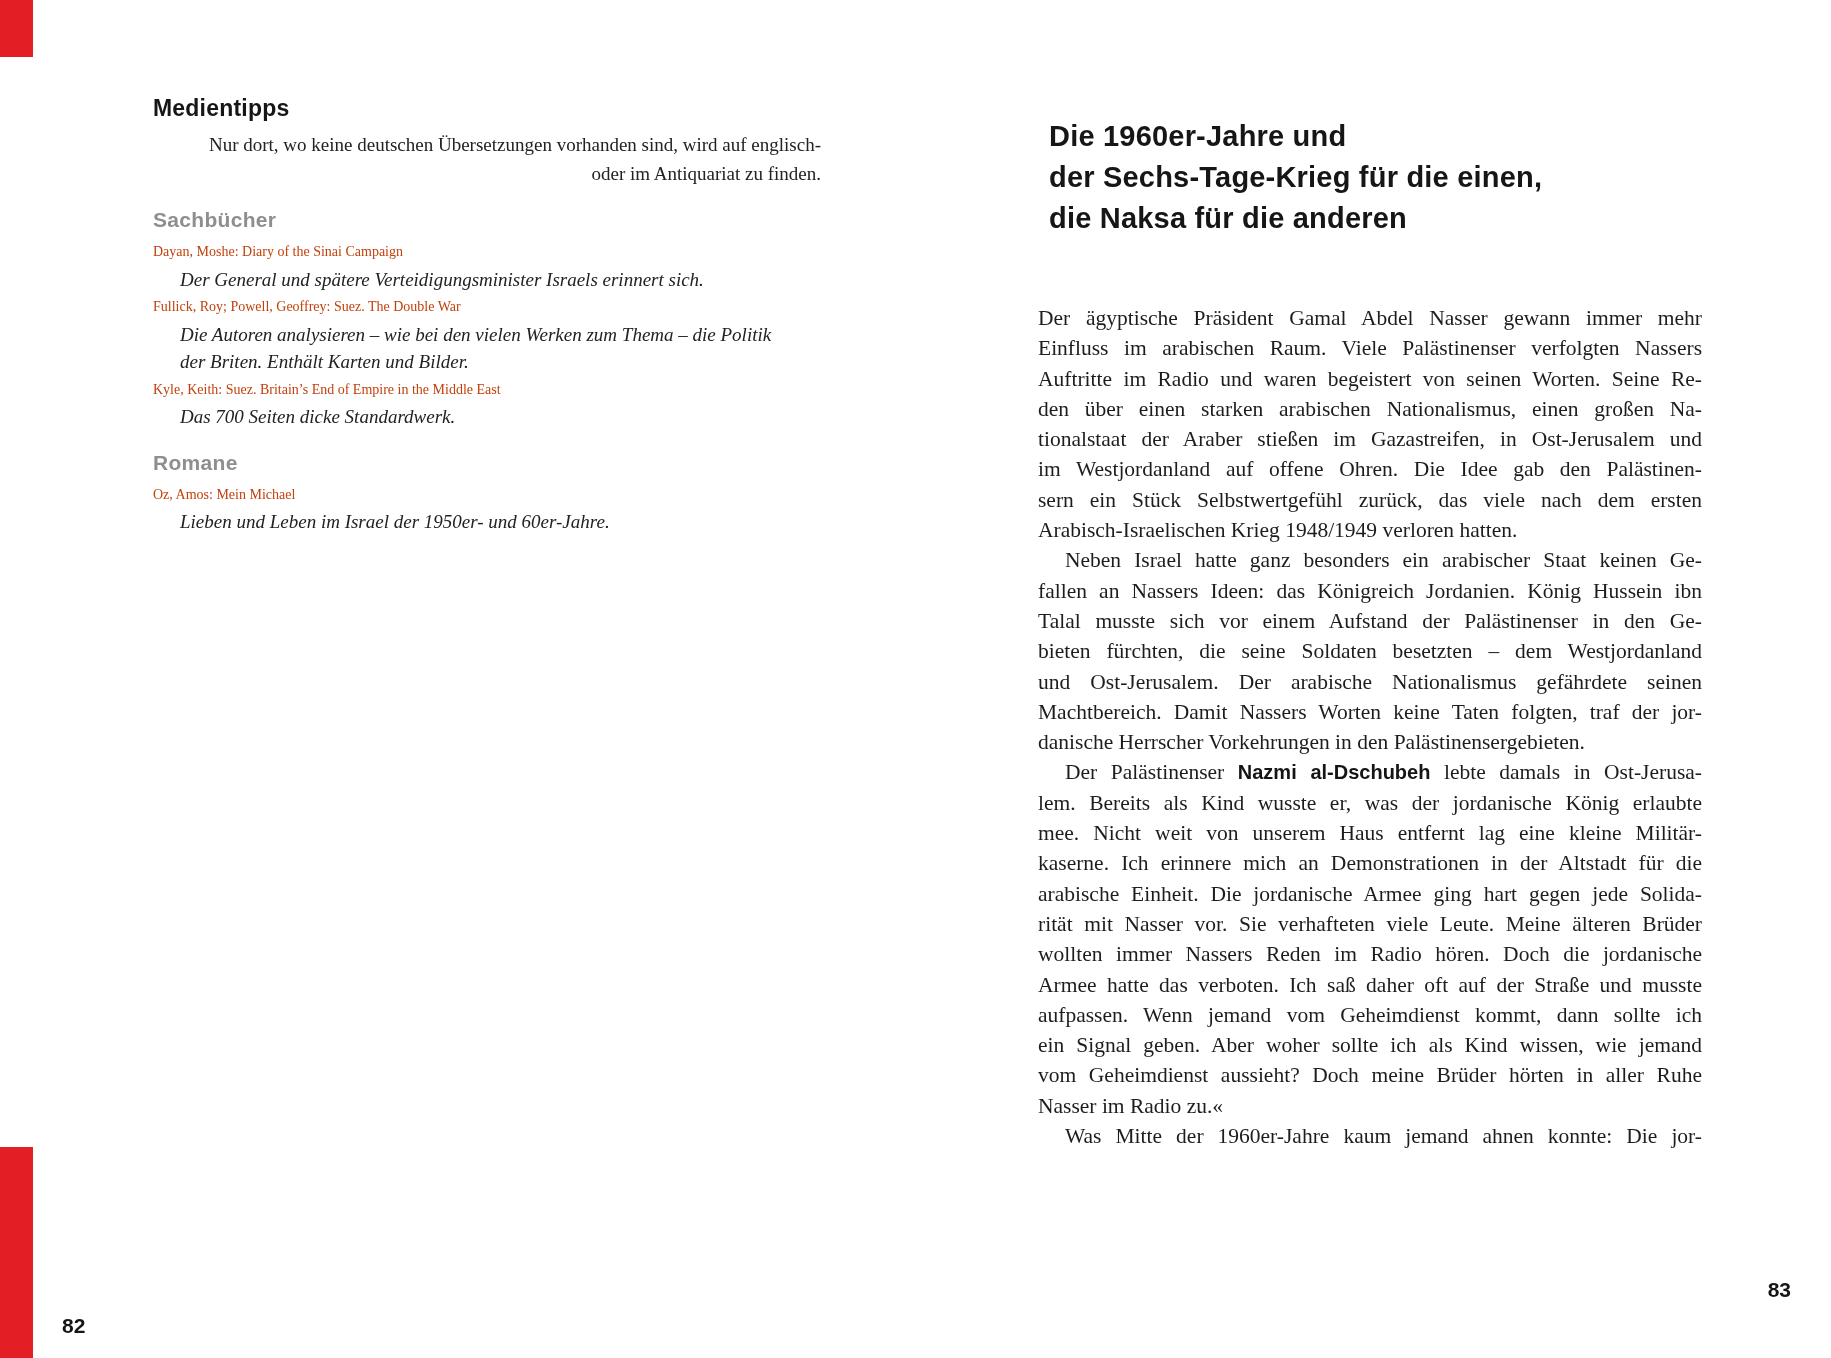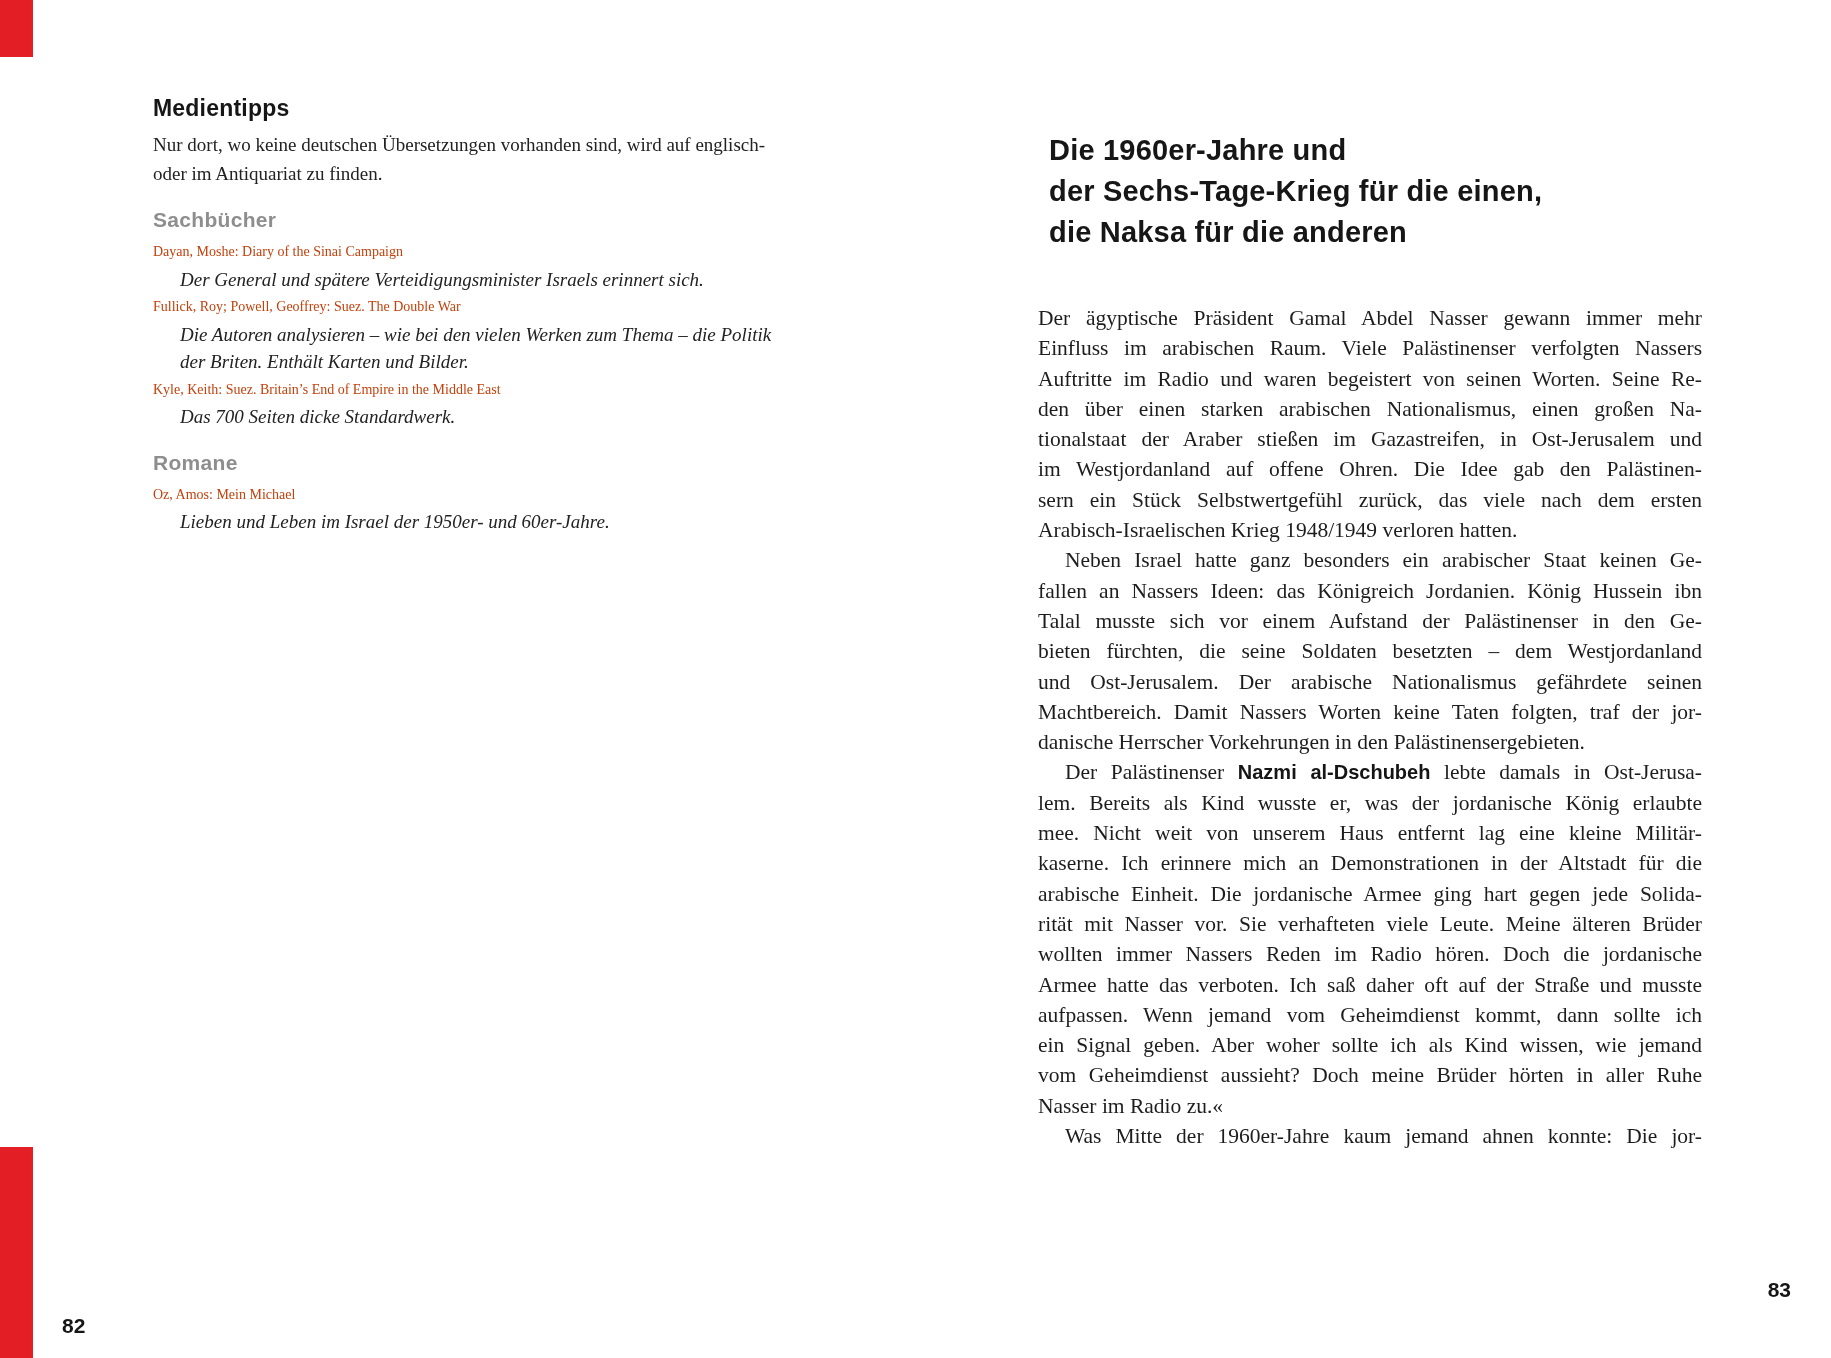--- a/index.html
+++ b/index.html
@@ -15,31 +15,31 @@
   .red-edge{position:absolute;left:0;width:33px;background:var(--red);}
   .red-edge.top{top:0;height:57px;}
   .red-edge.bottom{top:1147px;height:211px;}
 
   
   .left-content{position:absolute;left:153px;top:95px;width:668px;}
   h2.mtitle{
     font-family:"Liberation Sans",sans-serif;font-weight:700;font-size:23px;
     color:#161616;margin:0 0 9px 0;letter-spacing:.2px;
   }
-  .iline{font-size:19px;line-height:28.5px;color:#222;}
+  .iline{font-size:19px;line-height:28.5px;color:#222;text-align:right;}
   .sec-title{
     font-family:"Liberation Sans",sans-serif;font-weight:700;font-size:21px;
     color:var(--gray);margin:20px 0 6px 0;letter-spacing:.3px;
   }
   .tline{font-size:14px;line-height:27.5px;color:#c2410c;}
   .nline{font-size:19px;line-height:27.5px;font-style:italic;padding-left:27px;color:#222;}
 
   
   .chapter-title{
-    position:absolute;left:1049px;top:130px;
+    position:absolute;left:1049px;top:116px;
     font-family:"Liberation Sans",sans-serif;font-weight:700;font-size:29px;
     line-height:41px;color:#161616;letter-spacing:.2px;
   }
   .chapter-body{
     position:absolute;left:1038px;top:303px;width:664px;font-size:21.5px;color:var(--ink);
   }
   .bline{line-height:30.3px;text-align:justify;text-align-last:justify;}
   .bline.lastline{text-align-last:left;}
   .para.indent .bline.firstline{padding-left:27px;}
   strong.person{

